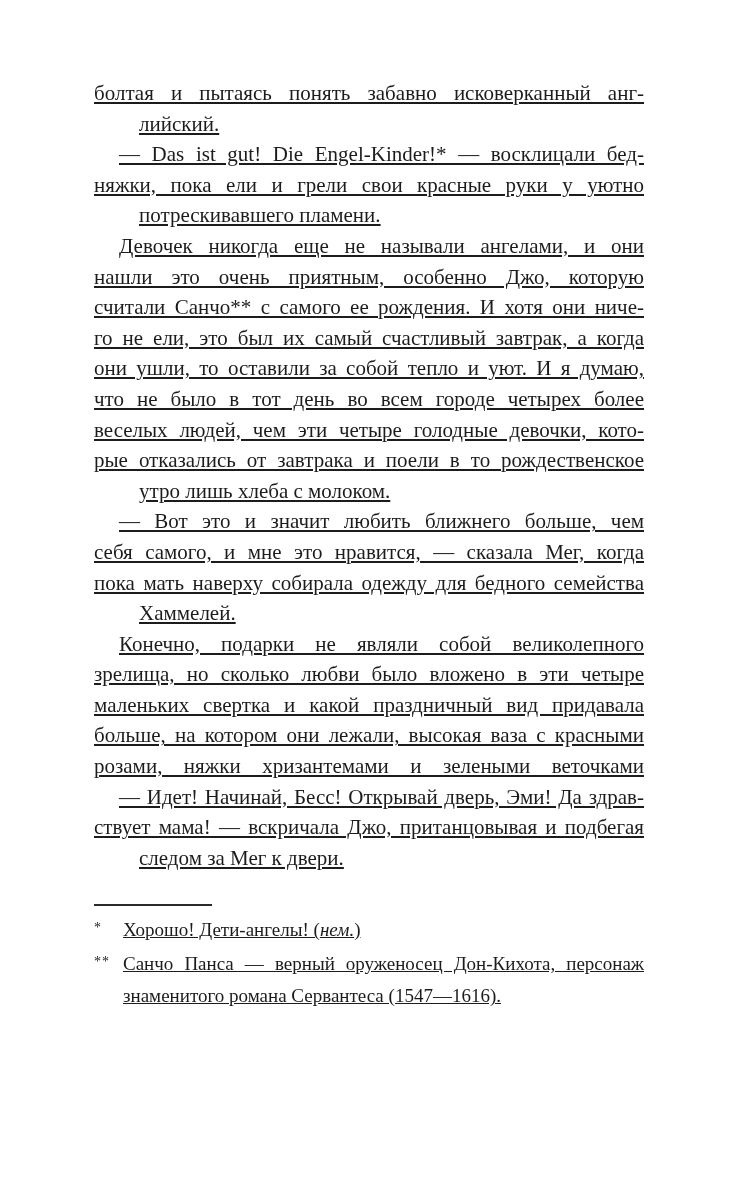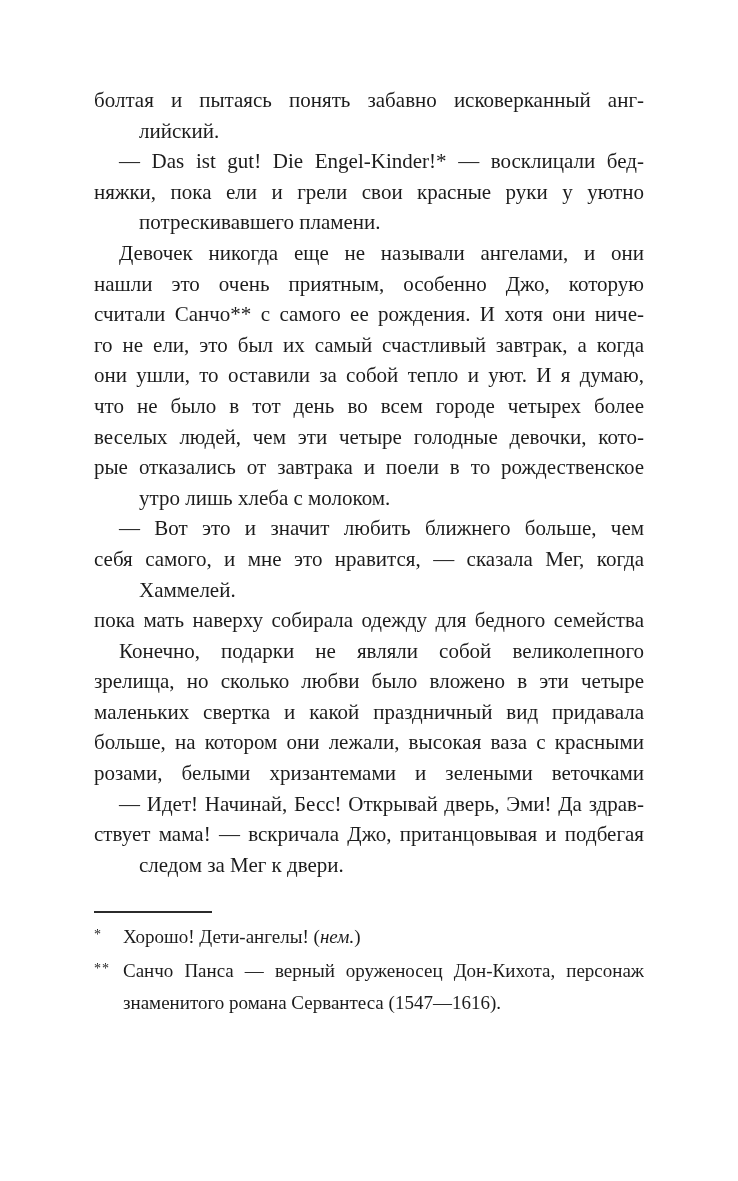--- a/index.html
+++ b/index.html
@@ -11,22 +11,23 @@
     height: 1181px;
     background: #ffffff;
     position: relative;
     overflow: hidden;
     font-family: "Liberation Serif", "DejaVu Serif", serif;
     color: #1c1c1c;
   }
   .content {
     position: absolute;
     left: 94px;
-    top: 85px;
+    top: 78px;
     width: 550px;
+    text-decoration: underline;
   }
   .text-block {
     font-size: 21px;
     line-height: 30.6px;
   }
   .line {
     text-align: justify;
     text-align-last: justify;
   }
   .line.last {
@@ -94,29 +95,29 @@
         <div class="line">го не ели, это был их самый счастливый завтрак, а когда</div>
         <div class="line">они ушли, то оставили за собой тепло и уют. И я думаю,</div>
         <div class="line">что не было в тот день во всем городе четырех более</div>
         <div class="line">веселых людей, чем эти четыре голодные девочки, кото-</div>
         <div class="line">рые отказались от завтрака и поели в то рождественское</div>
         <div class="line last">утро лишь хлеба с молоком.</div>
       </div>
       <div>
         <div class="line indent">— Вот это и значит любить ближнего больше, чем</div>
         <div class="line">себя самого, и мне это нравится, — сказала Мег, когда</div>
+        <div class="line">пока мать наверху собирала одежду для бедного семейства</div>
         <div class="line last">Хаммелей.</div>
-        <div class="line">пока мать наверху собирала одежду для бедного семейства</div>
       </div>
       <div>
         <div class="line indent">Конечно, подарки не являли собой великолепного</div>
         <div class="line">зрелища, но сколько любви было вложено в эти четыре</div>
         <div class="line">маленьких свертка и какой праздничный вид придавала</div>
         <div class="line">больше, на котором они лежали, высокая ваза с красными</div>
-        <div class="line">розами, белыми хризантемами и зелеными веточками</div>
+        <div class="line">розами, няжки хризантемами и зелеными веточками</div>
       </div>
       <div>
         <div class="line indent">— Идет! Начинай, Бесс! Открывай дверь, Эми! Да здрав-</div>
         <div class="line">ствует мама! — вскричала Джо, пританцовывая и подбегая</div>
         <div class="line last">следом за Мег к двери.</div>
       </div>
     </div>
   <div class="footnotes">
     <div class="fn-divider"></div>
     <div id="fn-list">

